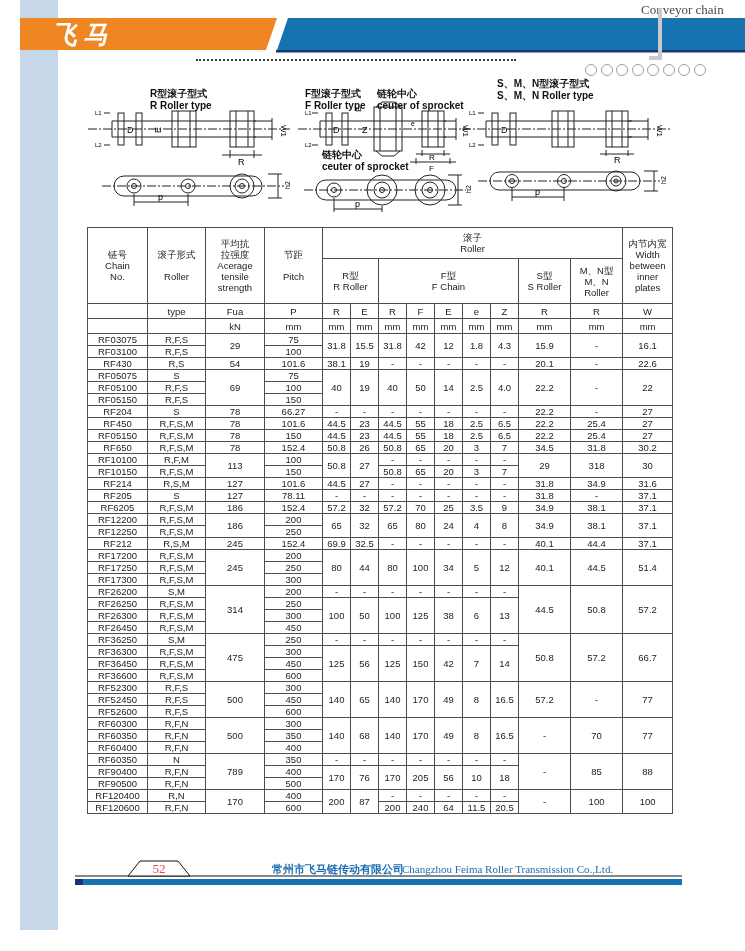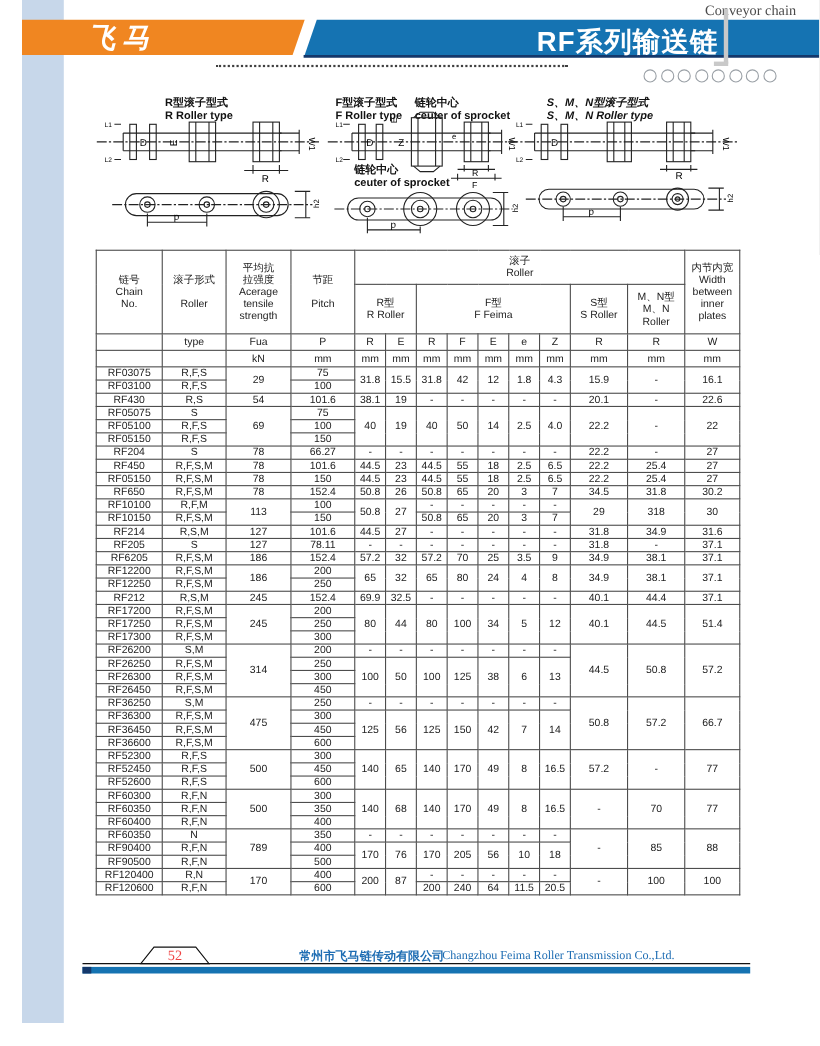--- a/index.html
+++ b/index.html
@@ -4,21 +4,21 @@
 <style>
   html,body{margin:0;padding:0;background:#e8e8e8;}
   .page{position:relative;width:745px;height:951px;background:#ffffff;overflow:hidden;
         font-family:"Liberation Sans",sans-serif;color:#1a1a1a;margin:0 auto;}
   .abs{position:absolute;}
   
   .stripe{left:20px;top:0;width:38px;height:930px;background:#c7d7ea;}
   
   .banner-svg{left:0;top:0;}
   .logo-text{left:52px;top:18px;width:120px;font-family:"Liberation Serif",serif;
-             font-style:italic;font-weight:bold;font-size:25px;color:#ffffff;letter-spacing:6px;z-index:3;margin-left:28px;}
+             font-style:italic;font-weight:bold;font-size:25px;color:#ffffff;letter-spacing:6px;z-index:3;}
   .banner-title{left:488px;top:21px;width:200px;font-size:25px;font-weight:bold;color:#ffffff;
                 letter-spacing:1px;z-index:3;}
   .conveyor{left:641px;top:2px;font-family:"Liberation Serif",serif;font-size:13px;color:#4a4a4a;z-index:4;}
   .bracket-v{left:658px;top:8px;width:4px;height:50px;background:#c9c9c9;z-index:4;}
   .bracket-foot{left:649px;top:56px;width:13px;height:4px;background:#c9c9c9;z-index:4;}
   .dotted-sep{left:196px;top:59px;width:320px;height:0;border-top:2px dotted #3f3f3f;}
   .deco-circles{left:585px;top:62px;height:14px;white-space:nowrap;}
   .deco-circles span{display:inline-block;width:10px;height:10px;border:1.5px solid #9aa0a6;
                      border-radius:50%;margin-right:3.5px;background:#fff;}
   
@@ -46,21 +46,20 @@
 <div class="page">
 
   <div class="abs stripe"></div>
 
   <svg class="abs banner-svg" width="745" height="56" viewBox="0 0 745 56">
     <polygon points="20,18 277,18 266,50 20,50" fill="#F08621"></polygon>
     <polygon points="288,18 745,18 745,50 277,50" fill="#1573B2"></polygon>
     <rect x="276" y="50" width="469" height="2.5" fill="#14386B"></rect>
   </svg>
   <div class="abs logo-text">飞马</div>
-  <div class="abs banner-title">RF系列输送链</div>
   <div class="abs conveyor">Conveyor chain</div>
   <div class="abs bracket-v"></div>
   <div class="abs bracket-foot"></div>
   <div class="abs dotted-sep"></div>
   <div class="abs deco-circles"><span></span><span></span><span></span><span></span><span></span><span></span><span></span><span></span></div>
 
   <div class="abs diag-title" style="left:150px;top:88px;">
     <div>R型滚子型式</div>
     <div>R Roller type</div>
   </div>
@@ -69,21 +68,21 @@
     <div>F Roller type</div>
   </div>
   <div class="abs diag-title" style="left:377px;top:88px;">
     <div>链轮中心</div>
     <div>ceuter of sprocket</div>
   </div>
   <div class="abs diag-title" style="left:322px;top:149px;">
     <div>链轮中心</div>
     <div>ceuter of sprocket</div>
   </div>
-  <div class="abs diag-title" style="left:497px;top:88px;font-style:italic;">
+  <div class="abs diag-title" style="left:497px;top:78px;">
     <div>S、M、N型滚子型式</div>
     <div>S、M、N Roller type</div>
   </div>
 
   <svg class="abs diag" style="left:86px;top:100px;" width="208" height="112" viewBox="0 0 208 112">
     <g stroke="#222" fill="none" stroke-width="1">
       <line x1="2" y1="29" x2="204" y2="29" stroke-dasharray="9 2 2 2"></line>
       <line x1="26" y1="21" x2="170" y2="21"></line>
         <line x1="26" y1="37" x2="170" y2="37"></line>
         <line x1="26" y1="21" x2="26" y2="37"></line>
@@ -271,21 +270,21 @@
           <td rowspan="2">内节内宽
 Width
 between
 inner
 plates</td>
         </tr>
         <tr>
           <td colspan="2">R型
 R Roller</td>
           <td colspan="5">F型
-F Feima</td>
+F Chain</td>
           <td>S型
 S Roller</td>
           <td>M、N型
 M、N Roller</td>
         </tr>
         <tr>
           <td></td>
           <td>type</td>
           <td>Fua</td>
           <td>P</td>

